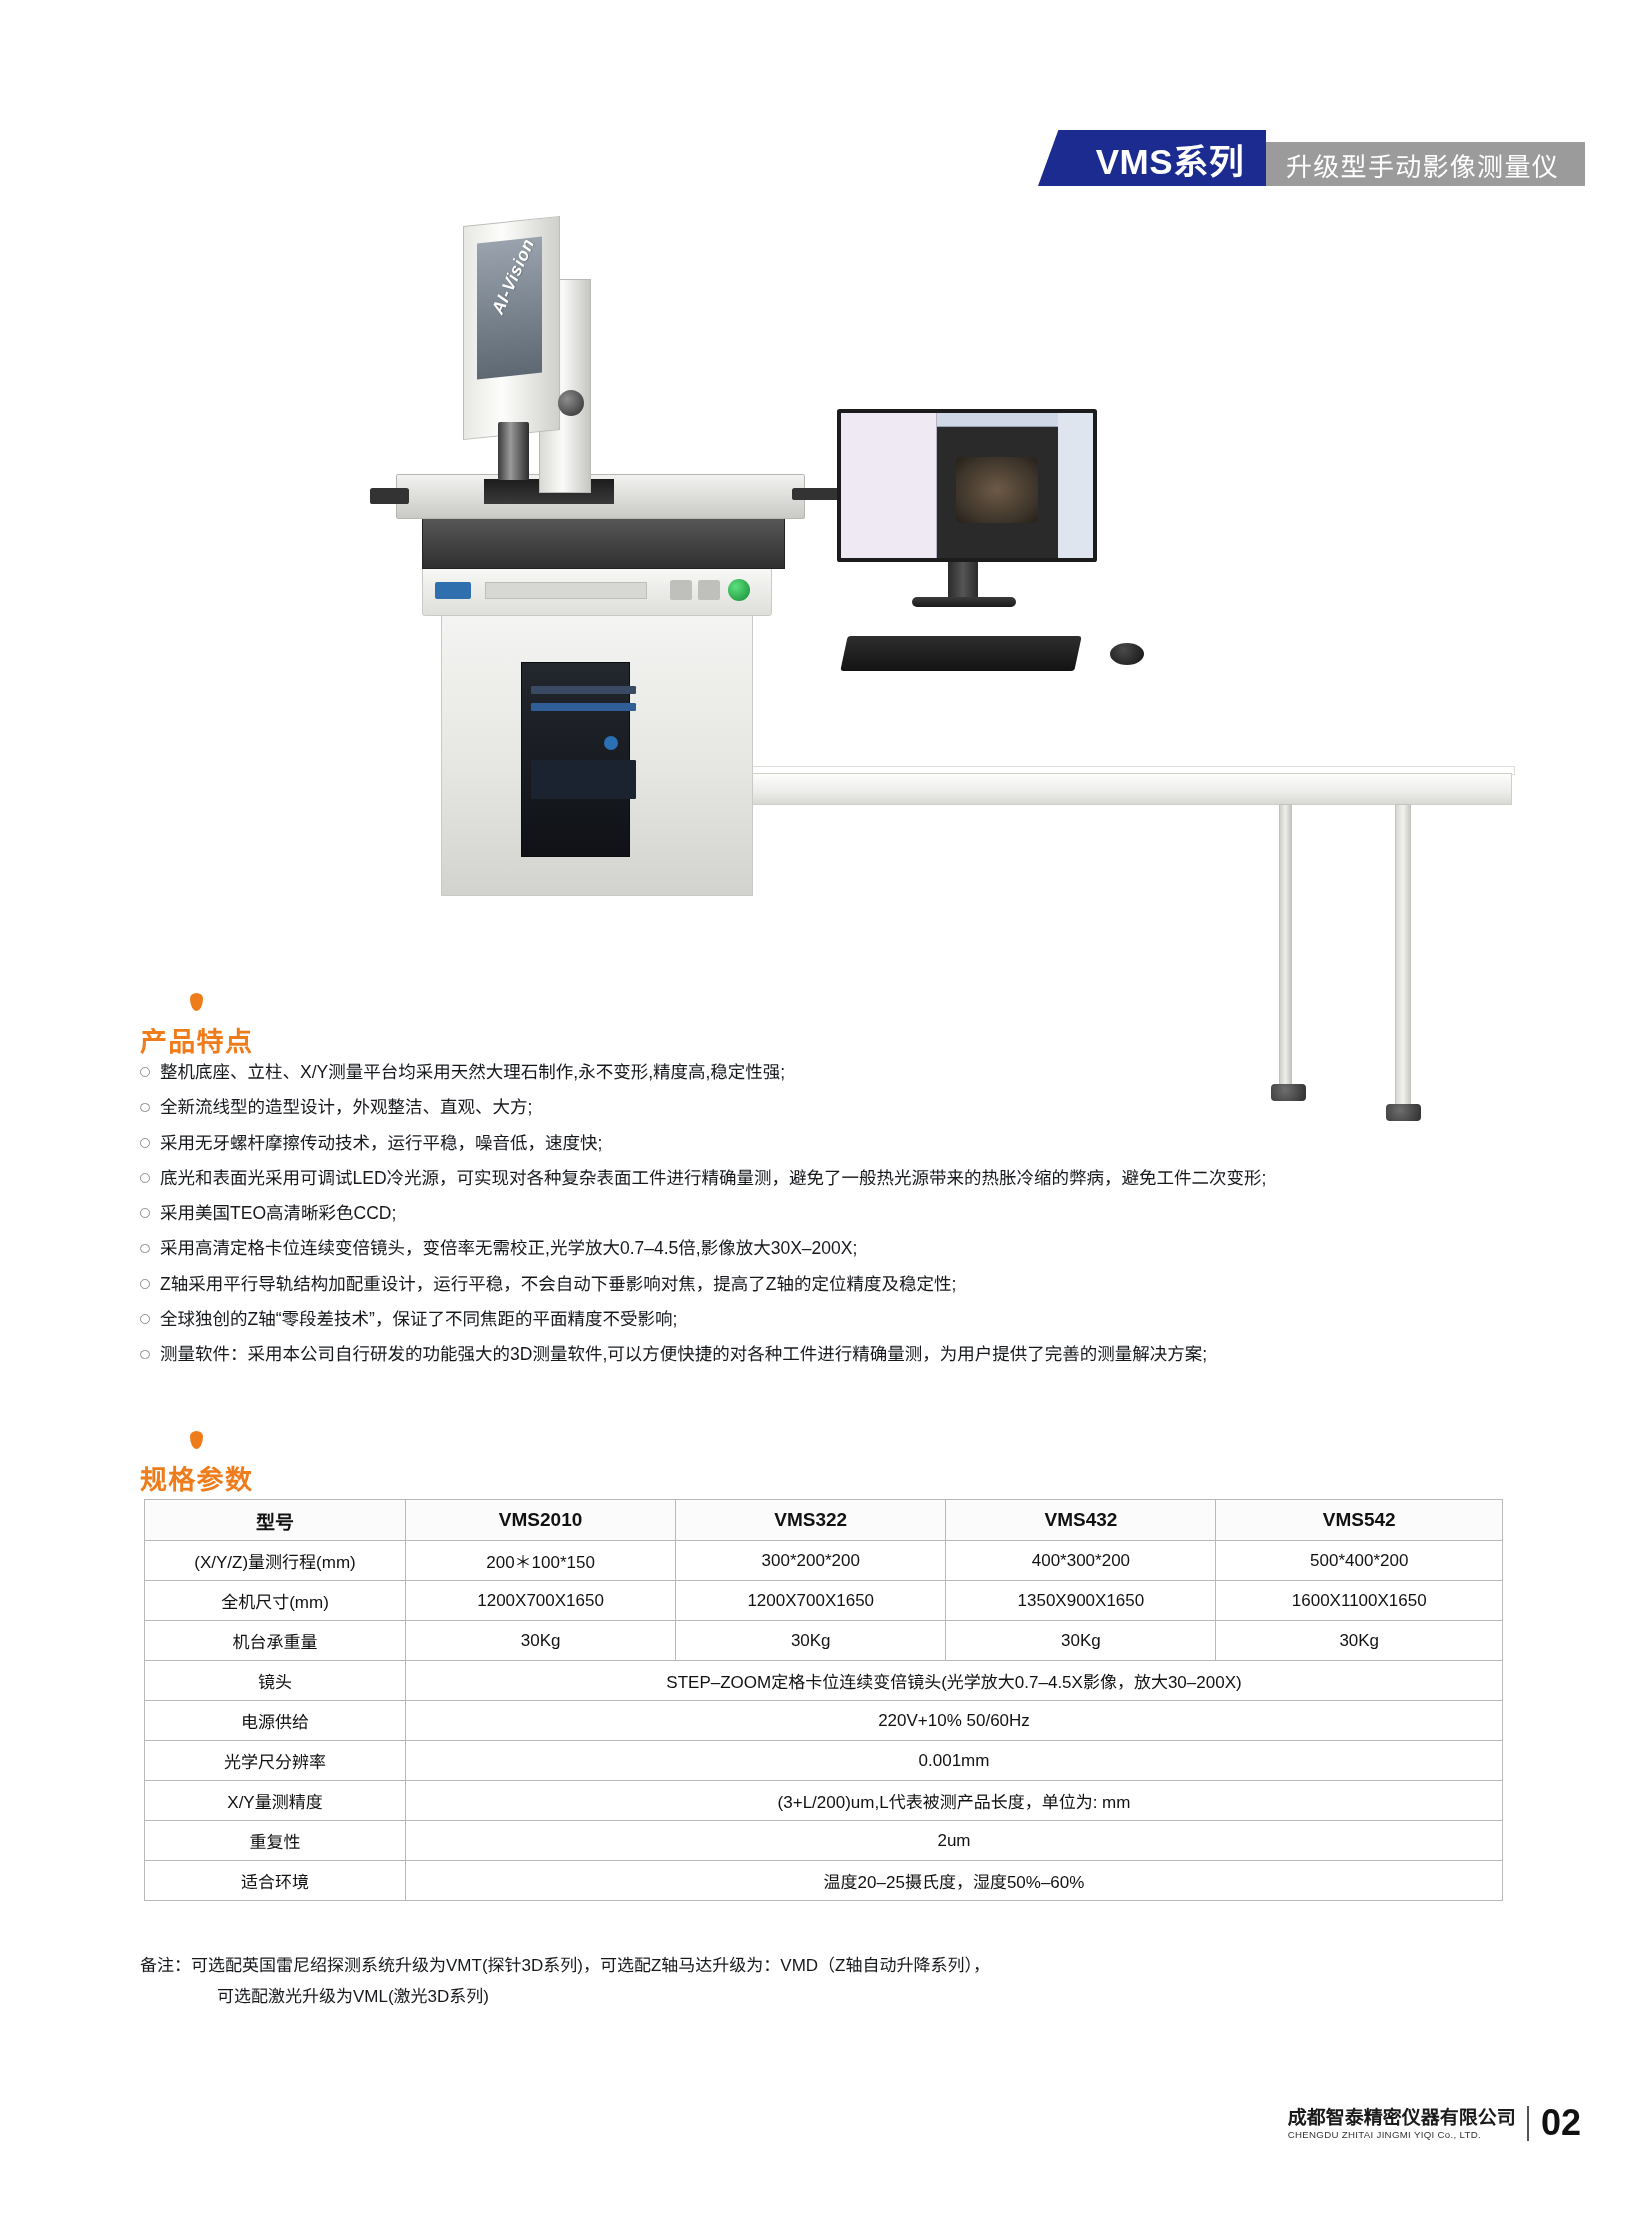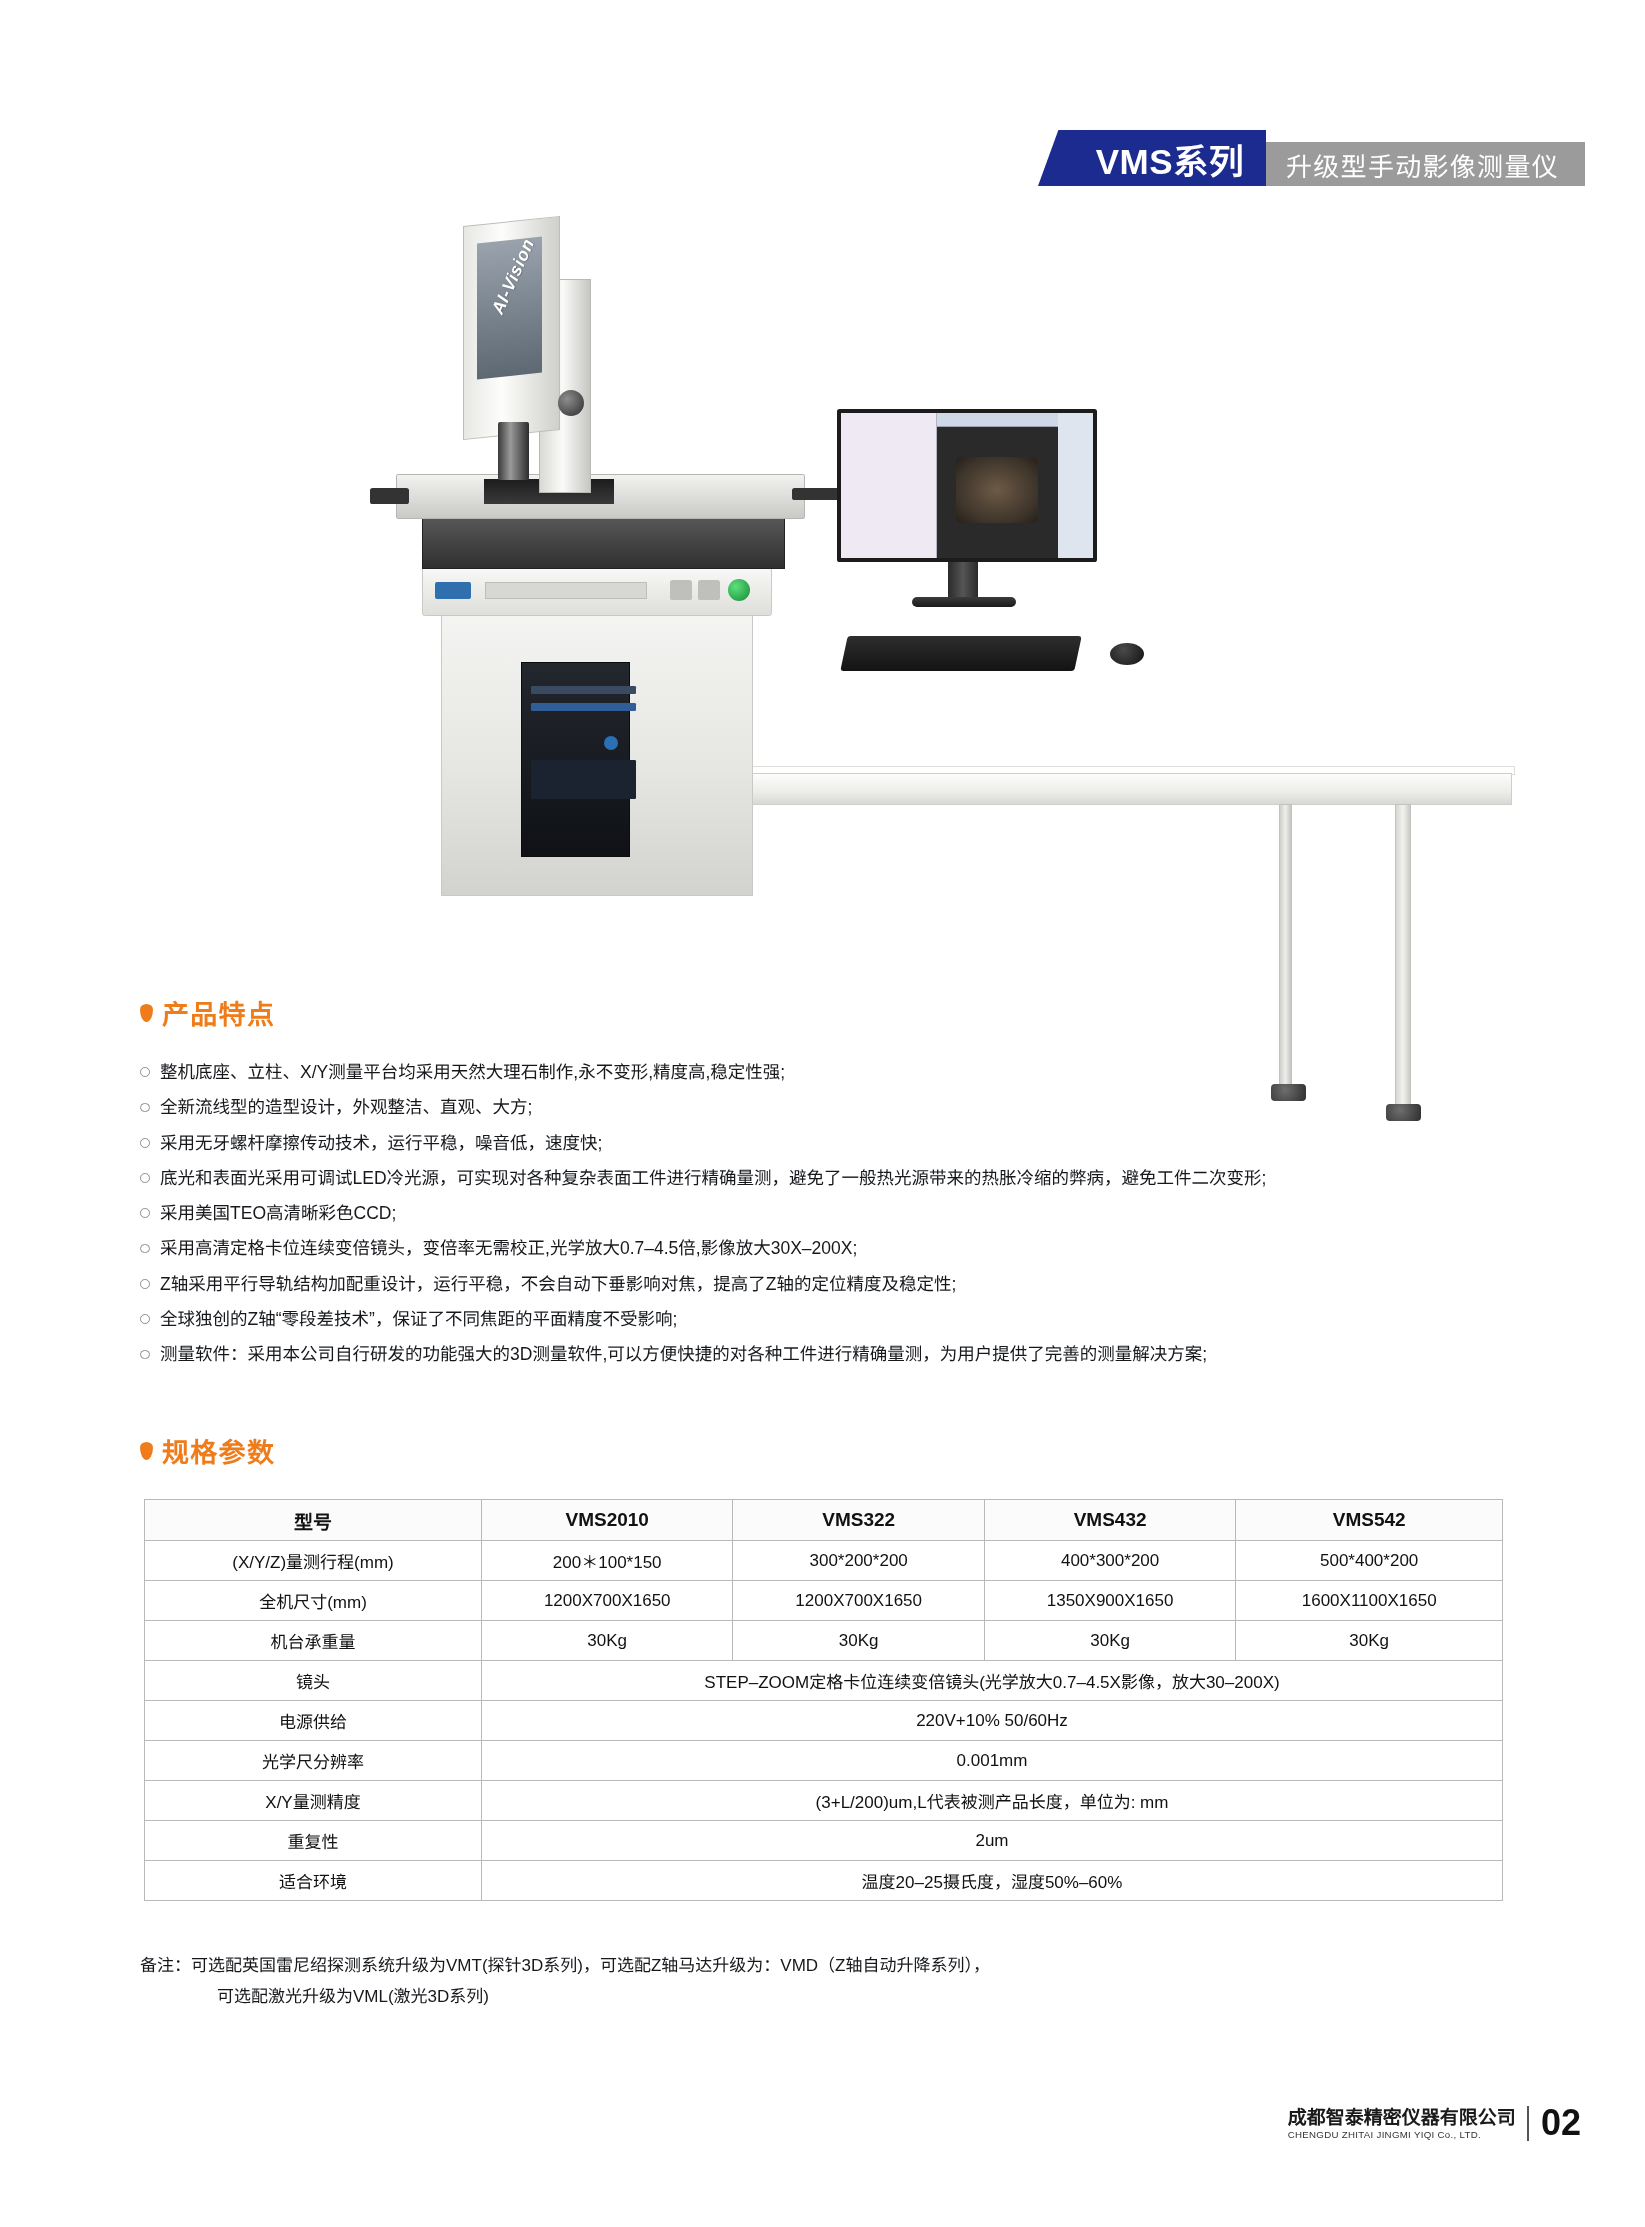--- a/index.html
+++ b/index.html
@@ -192,20 +192,21 @@
     background:linear-gradient(180deg,#23272e,#0f1115);
     border:0.6px solid #0a0c0f;
   }
 
   
   .sec-title{
     position:absolute;
     display:flex; align-items:center; gap:9px;
     color:#ef7c1b; font-size:27px; font-weight:bold;
     letter-spacing:1.3px;
+    flex-direction:column;
   }
   .drop{
     width:13px; height:18px;
     background:#ef7c1b;
     border-radius: 50% 50% 50% 50% / 70% 70% 30% 30%;
     transform: rotate(180deg);
   }
 
   
   .features{
@@ -232,21 +233,21 @@
     border:0.6px solid #b9b9b9;
     text-align:center;
     padding:6.5px 3.9px;
     height:40px;
     font-weight:normal;
     color:#111;
   }
   .spec-table thead th{
     font-weight:bold; font-size:19px; background:#fbfbfb;
   }
-  .spec-table td.lbl{ width:337px; }
+  .spec-table td.lbl{ width:261px; }
 
   .note{
     position:absolute; left:140px; top:1950px;
     font-size:17px; line-height:31px; color:#16181c;
   }
   .note .ln2{ padding-left:77px; display:block;}
 
   
   .footer{
     position:absolute; right:65px; bottom:83px;

